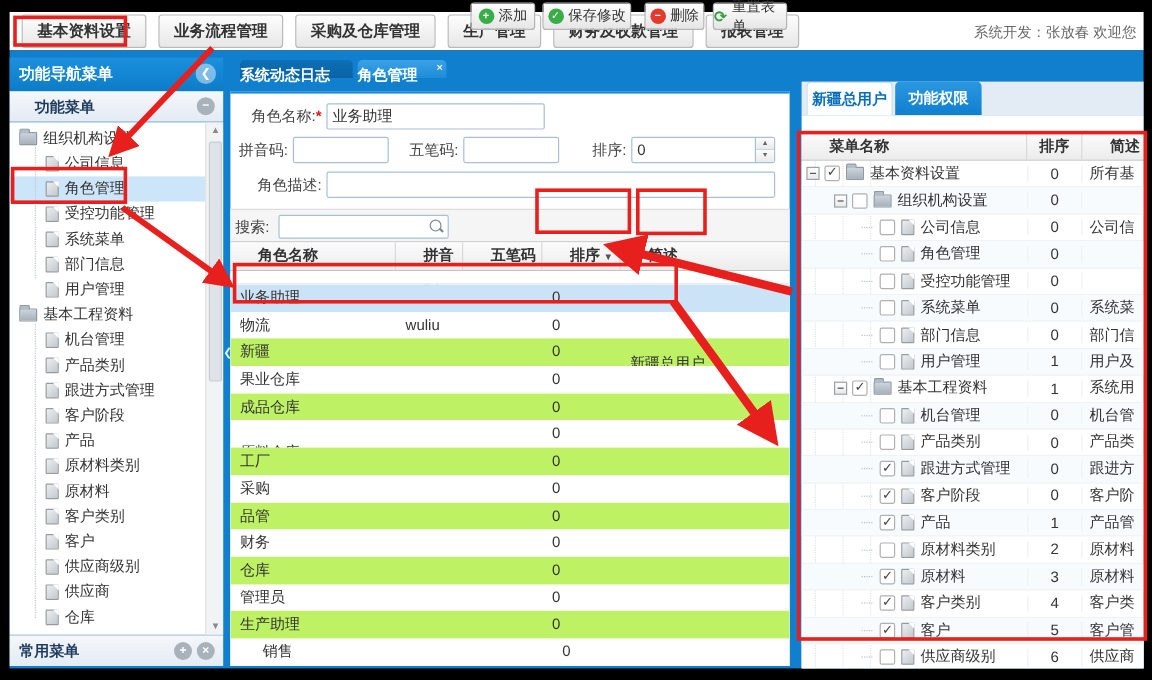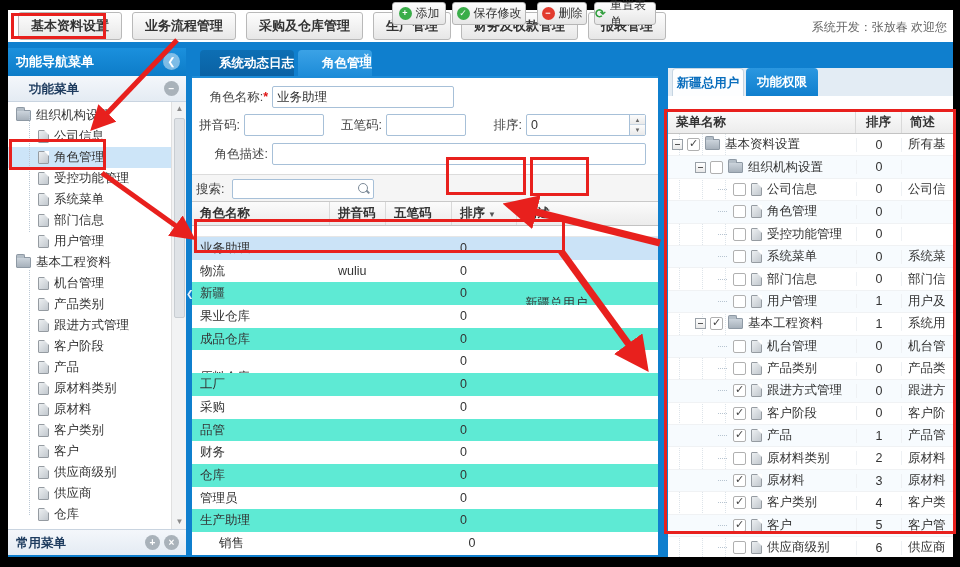--- a/index.html
+++ b/index.html
@@ -42,22 +42,22 @@
   .ico-file::after { content:""; position:absolute; right:-1px; top:-1px; border-style:solid;
     border-width:0 5px 5px 0; border-color:transparent #fff transparent transparent; }
   .side-scroll { position:absolute; right:0; top:0; width:15px; height:100%; background:#f2f3f4; border-left:1px solid #e0e0e0; }
   .sc-arrow { position:absolute; left:0; width:15px; height:14px; color:#8a8a8a; font-size:8px; text-align:center; line-height:14px; cursor:pointer; }
   .sc-thumb { position:absolute; left:2px; top:16px; width:11px; height:200px; background:#dfe3e7; border:1px solid #c8cdd2; border-radius:2px; cursor:pointer; }
   .side-footer { left:8px; top:529px; width:178px; height:26px; background:linear-gradient(#f4f7fb,#e4ebf3);
     border-top:1px solid #c9d4e0; color:#1d3b5e; font-weight:bold; font-size:12.5px; line-height:26px; padding-left:8px; cursor:pointer; }
   .split-chevron { left:186px; top:286px; width:8px; height:16px; color:#e8f2fa; font-size:9px; line-height:16px; }
 
   
-  .tab { position:absolute; top:50px; height:26px; border-radius:4px 4px 0 0; color:#fff; font-size:12.5px;
-    font-weight:bold; text-align:right; line-height:26px; cursor:pointer; }
+  .tab { position:absolute; top:50px; height:15px; border-radius:4px 4px 0 0; color:#fff; font-size:12.5px;
+    font-weight:bold; text-align:left; line-height:26px; cursor:pointer; }
   .tab.t1 { left:200px; width:94px; background:linear-gradient(#0d6fb4,#0a62a4); }
   .tab.t2 { left:298px; width:74px; background:linear-gradient(#3ba2e6,#1d8cd8); }
   .tab-close { position:absolute; top:1px; right:3px; font-size:9px; font-weight:bold; color:#e8f4fd; cursor:pointer; line-height:10px; }
   .main-body { left:192px; top:76px; width:466px; height:479px; background:#fff; border-top:2px solid #1d8cd8; }
 
   .f-label { position:absolute; font-size:12.5px; color:#444; text-align:right; line-height:22px; }
   .req { color:#e01313; font-weight:bold; }
   .f-input { position:absolute; height:22px; border:1px solid #a7c0d8; border-radius:2px; background:#fff;
     font-size:12.5px; color:#333; padding:0 4px; line-height:20px; }
   .spin-arrows { position:absolute; right:0; top:0; width:16px; height:20px; border-left:1px solid #a7c0d8; }
@@ -69,27 +69,27 @@
     border-radius:3px; font-size:12px; color:#333; display:flex; align-items:center; justify-content:center; gap:4px; cursor:pointer; }
   .ic-circ { width:13px; height:13px; border-radius:50%; color:#fff; font-size:9px; font-weight:bold; line-height:13px; text-align:center; flex:none; }
   .ic-green { background:#3aad49; } .ic-red { background:#e23b2e; }
   .ic-refresh { color:#2f9e3c; font-size:13px; font-weight:bold; line-height:13px; }
   .search-ic { position:absolute; width:13px; height:13px; }
   .search-ic::before { content:""; position:absolute; left:1px; top:1px; width:8px; height:8px; border:1.5px solid #7d8b99; border-radius:50%; }
   .search-ic::after { content:""; position:absolute; left:9px; top:9px; width:4px; height:1.5px; background:#7d8b99; transform:rotate(45deg); }
 
   .grid-header { left:192px; top:202px; width:466px; height:24px; background:linear-gradient(#fbfbfb,#ececec);
     border-bottom:1px solid #c3c3c3; display:flex;justify-content:center; }
-  .gh-cell { height:100%; font-size:12.5px; font-weight:bold; color:#333; line-height:23px; padding-left:8px;
+  .gh-cell { height:100%; font-size:12.5px; font-weight:bold; color:#333; line-height:23px; padding-left:23px;
     border-right:1px solid #d9d9d9; cursor:pointer; }
   .sort-arrow { font-size:8px; color:#555; margin-left:3px; }
   .filter-row { left:192px; top:226px; width:466px; height:11px; background:#fff; border-bottom:1px solid #e6e6e6; }
   .grid-rows { left:192px; top:237px; width:466px; height:318px; background:#fff; overflow:hidden; }
   .g-row { display:flex; height:22.7px; line-height:22.7px; font-size:12.5px; color:#333; cursor:pointer; }
-  .g-row.alt { background:#5eead4; }
+  .g-row.alt { background:#bef264; }
   .g-row.sel { background:#cbe3f7; }
   .g-cell { padding-left:8px; overflow:hidden; white-space:nowrap; }
 
   
   .rtab-strip { left:668px; top:68px; width:285px; height:28px; background:#e3ecf4; }
   .rtab { position:absolute; top:68px; height:28px; width:72px; text-align:center; line-height:28px;
     font-size:12.5px; font-weight:bold; border-radius:4px 4px 0 0; cursor:pointer; }
   .rtab.active { left:672px; background:#fdfeff; color:#0a6ebd; border:1px solid #c6d5e2; border-bottom:none; }
   .rtab.inactive { left:746px; background:linear-gradient(#2b97e0,#0f7fce); color:#fff; }
   .right-body { left:668px; top:96px; width:285px; height:461px; background:#fff; }

